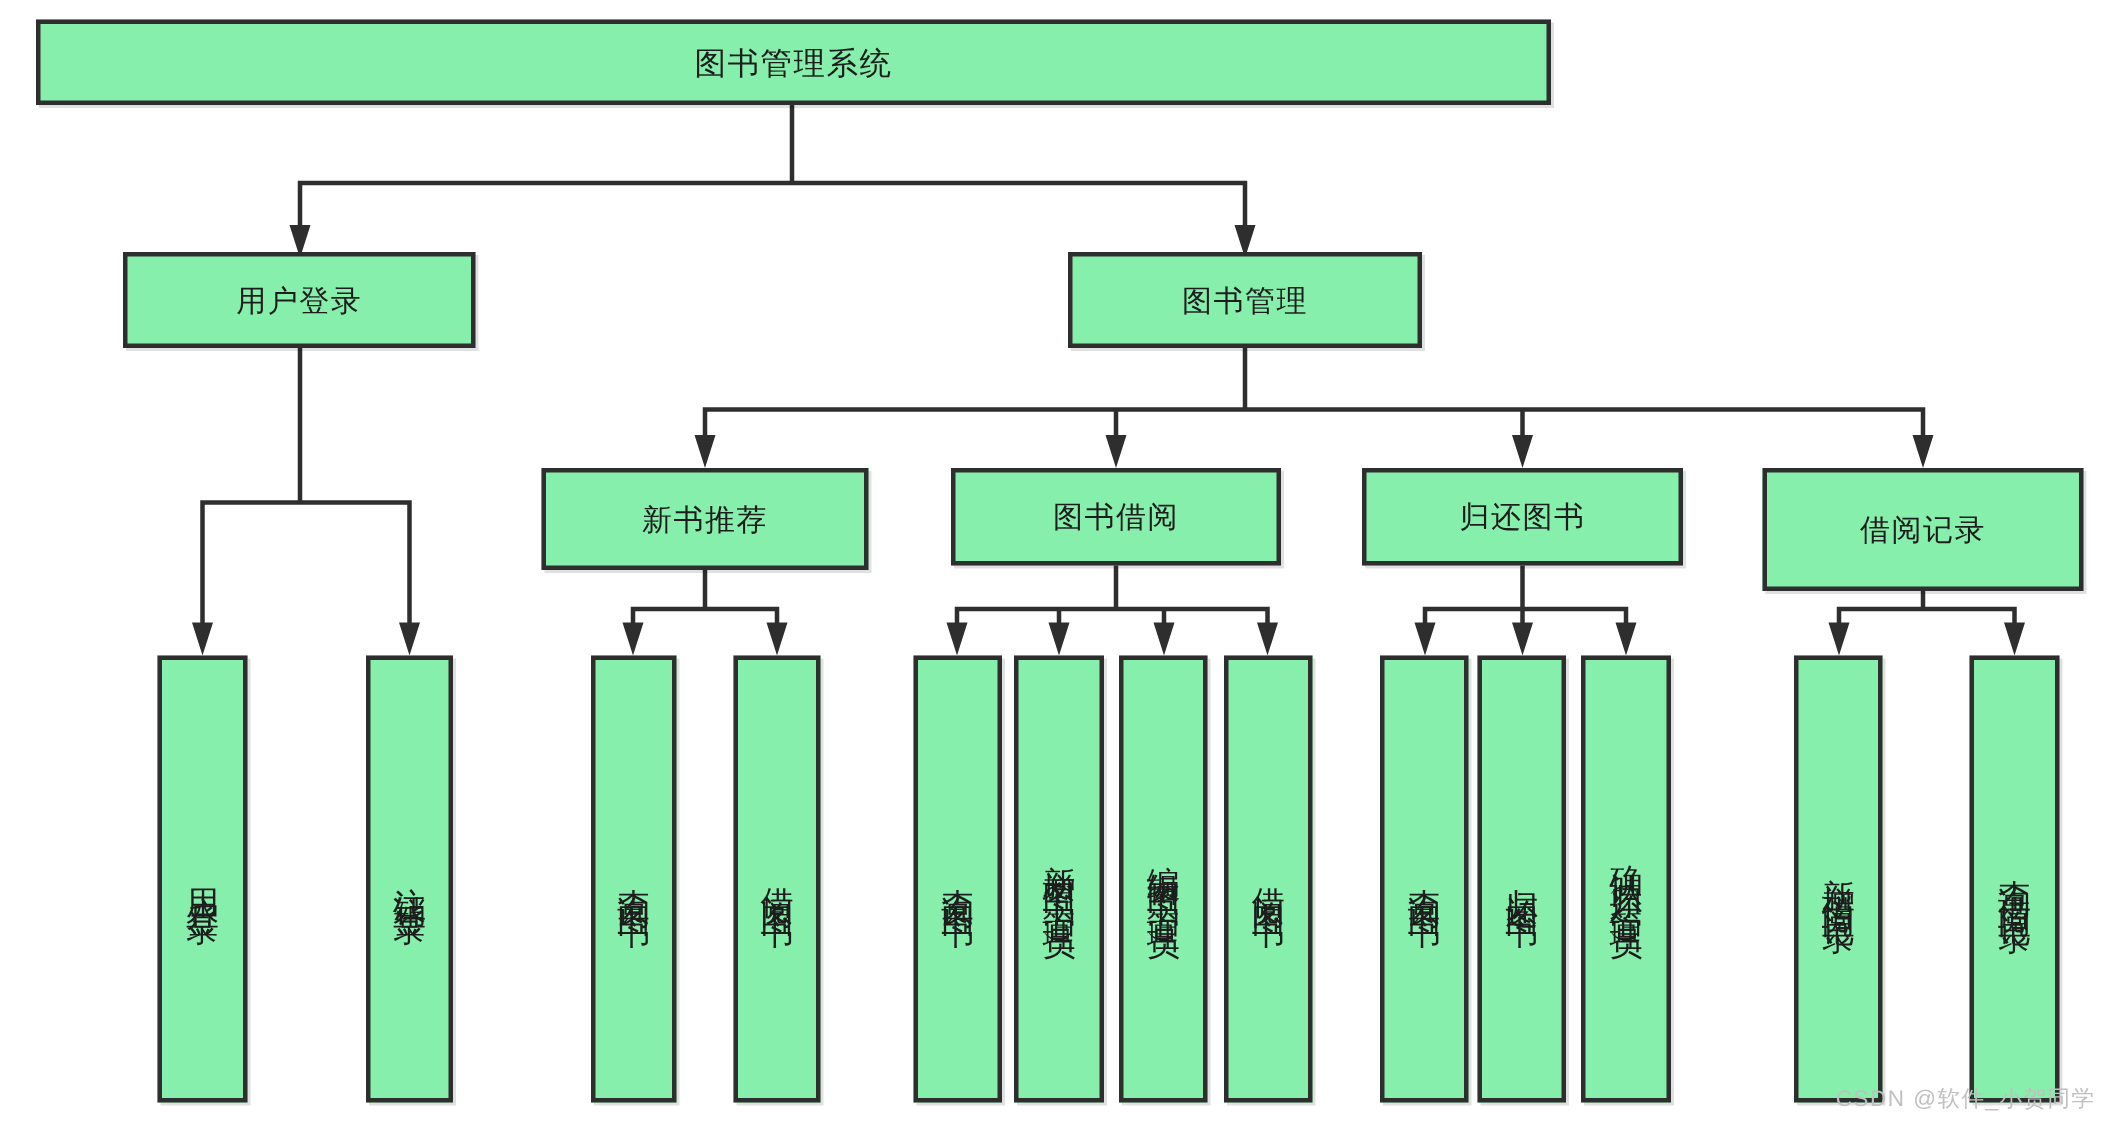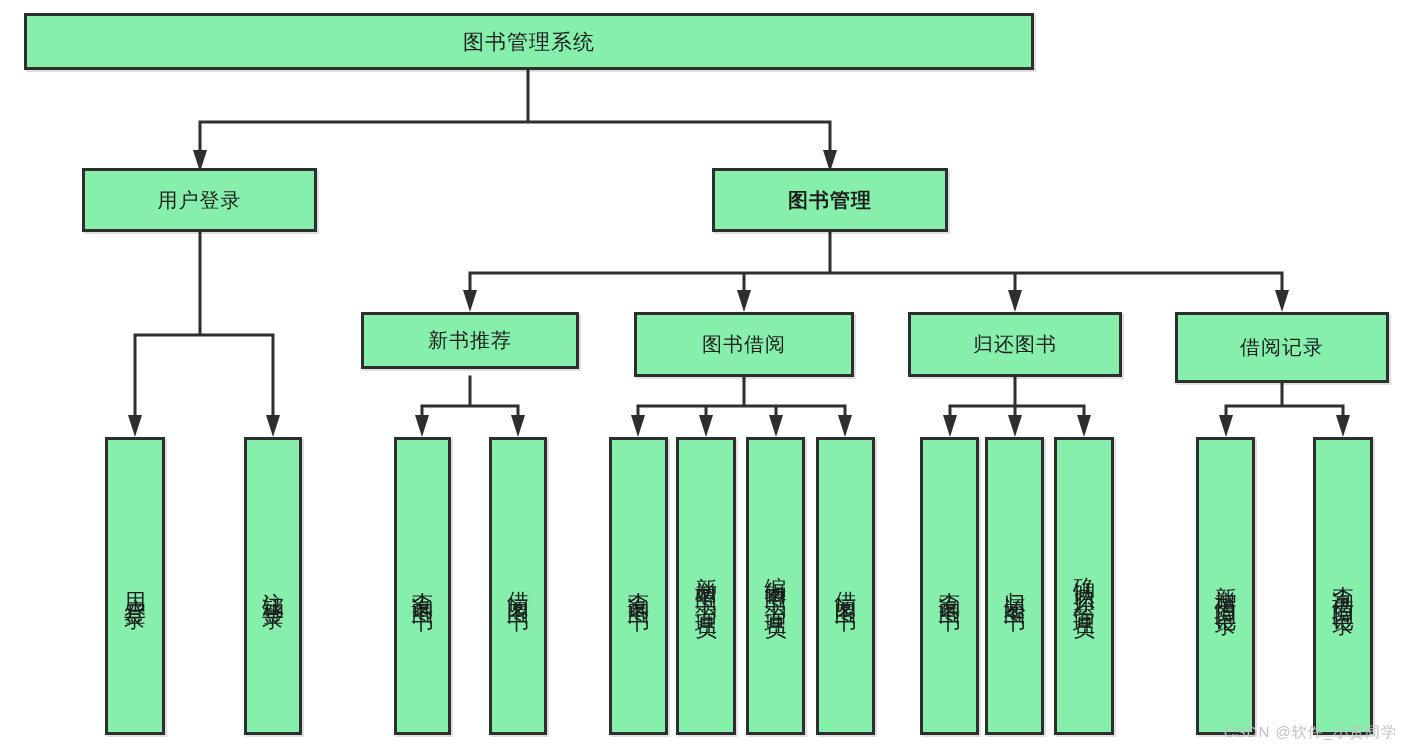--- a/index.html
+++ b/index.html
@@ -72,34 +72,34 @@
              M1219,415 L1233,415 L1226,437 Z  M1336,415 L1350,415 L1343,437 Z"></path>
   </svg>
 
   <div class="node node-h node-root" style="left:24px; top:13px; width:1010px; height:57px;">
     <span>图书管理系统</span>
   </div>
 
   <div class="node node-h" style="left:82px; top:168px; width:235px; height:64px;">
     <span>用户登录</span>
   </div>
-  <div class="node node-h" style="left:712px; top:168px; width:236px; height:64px;font-weight:bold;">
+  <div class="node node-h" style="left:712px; top:168px; width:236px; height:64px;">
     <span>图书管理</span>
   </div>
 
-  <div class="node node-h" style="left:361px; top:312px; width:218px; height:57px;">
+  <div class="node node-h" style="left:361px; top:312px; width:218px; height:68px;">
     <span>新书推荐</span>
   </div>
   <div class="node node-h" style="left:634px; top:312px; width:220px; height:65px;align-items:center;">
     <span>图书借阅</span>
   </div>
   <div class="node node-h" style="left:908px; top:312px; width:214px; height:65px;">
     <span>归还图书</span>
   </div>
-  <div class="node node-h" style="left:1175px; top:312px; width:214px; height:71px;">
+  <div class="node node-h" style="left:1175px; top:312px; width:214px; height:82px;">
     <span>借阅记录</span>
   </div>
 
   <div class="node leaf" style="left:105px; top:437px; width:60px; height:298px;">
     <span>用户登录</span>
   </div>
   <div class="node leaf" style="left:244px; top:437px; width:58px; height:298px;">
     <span>注销登录</span>
   </div>
 

